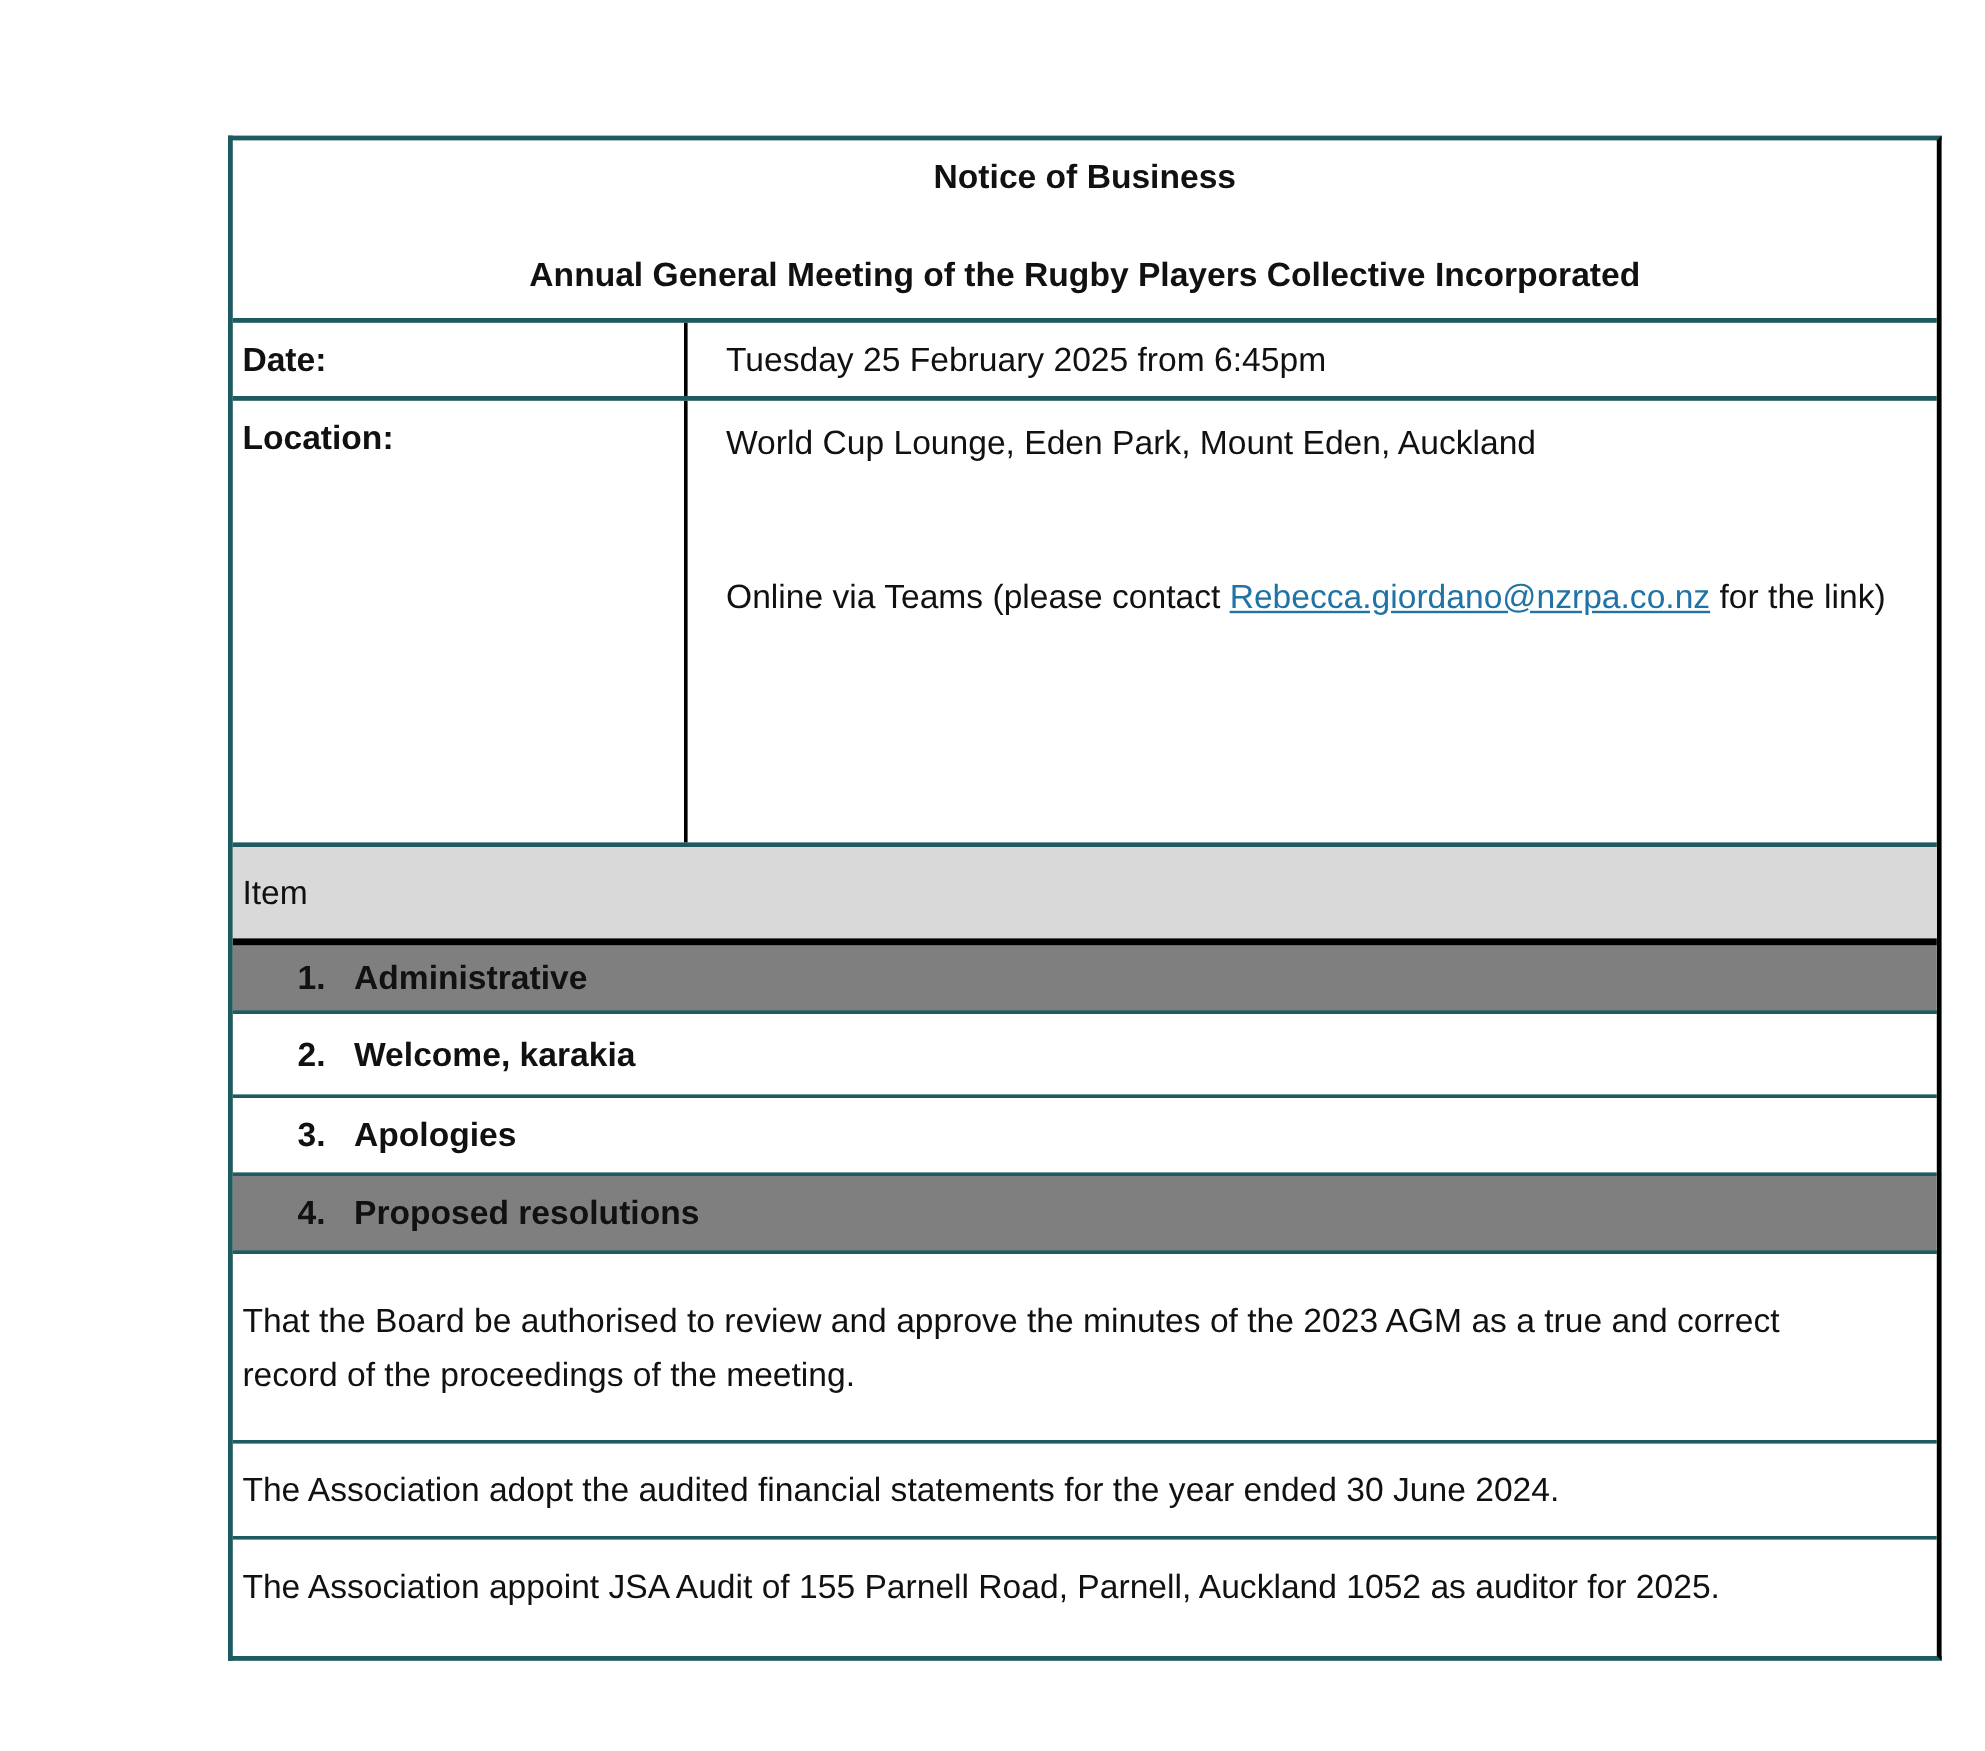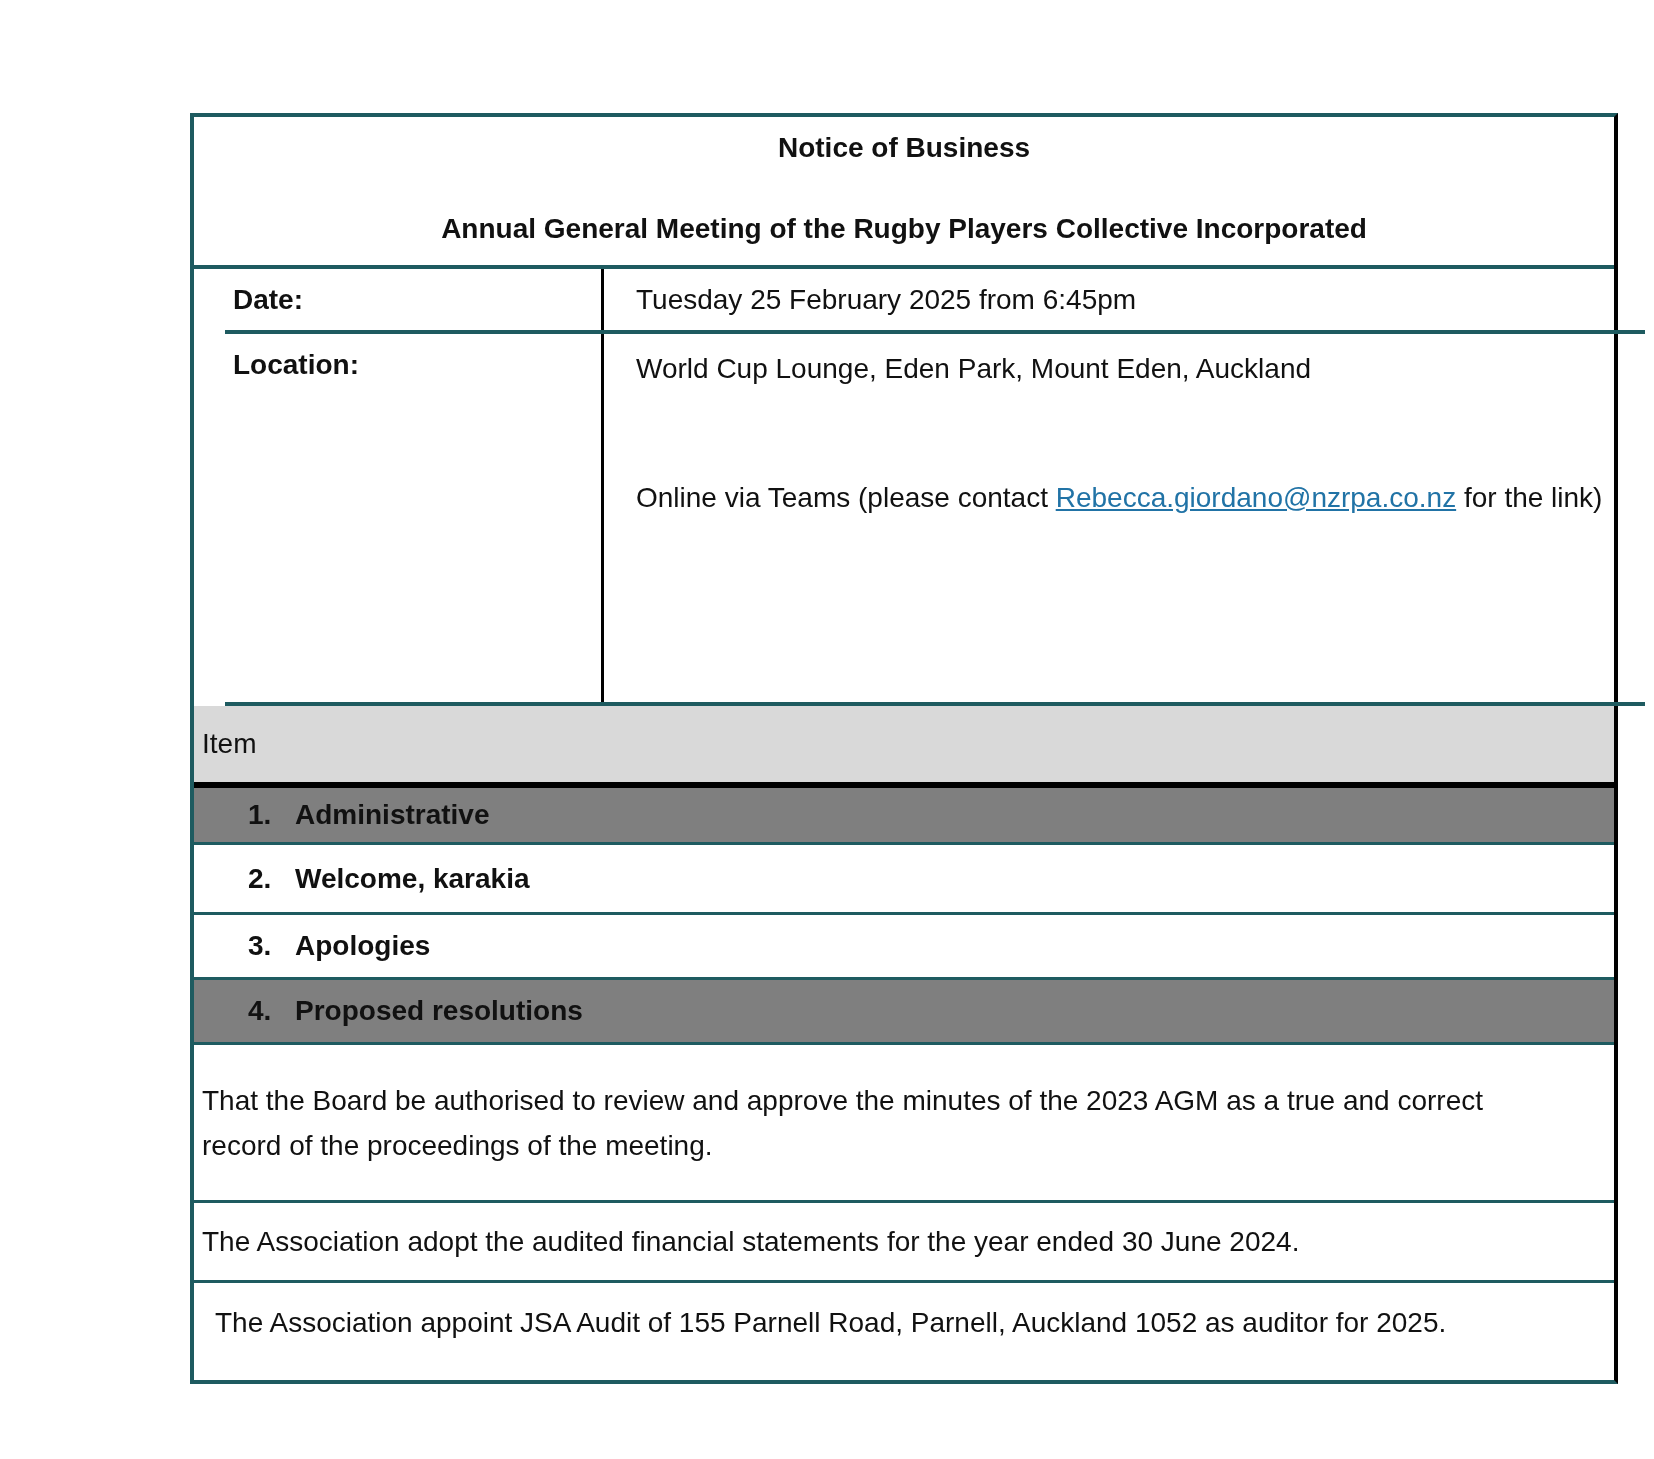--- a/index.html
+++ b/index.html
@@ -33,21 +33,21 @@
     height:152px;
     border-bottom:4px solid var(--teal);
     display:flex; flex-direction:column; align-items:center;
     padding-top:17px;
     text-align:center;
   }
   .doc-title{ font-weight:bold; font-size:28px; line-height:28px; }
   .doc-subtitle{ font-weight:bold; font-size:28px; line-height:28px; margin-top:53px; }
 
   
-  .split-row{ display:flex; border-bottom:4px solid var(--teal);margin-left:31px; }
+  .split-row{ display:flex; border-bottom:4px solid var(--teal); }
   .label-cell{
     width:379px; flex:0 0 379px;
     border-right:3px solid #000000;
     padding-left:8px; padding-right:8px;
     font-weight:bold; font-size:28px;
   }
   .value-cell{ flex:1 1 auto; padding-left:32px; padding-right:16px; font-size:28px; }
 
   .date-row{ height:65px; align-items:stretch; }
   .date-row .label-cell, .date-row .value-cell{ display:flex; align-items:center; }
@@ -88,21 +88,21 @@
   
   .res-row{
     display:flex; align-items:center;
     border-bottom:3px solid var(--teal);
     padding-left:8px; padding-right:14px;
     font-size:28px; line-height:45px;
   }
   .res-row .res-text{ max-width:1310px; }
   .res-1{ height:158px; }
   .res-2{ height:80px; }
-  .res-3{ height:78px; border-bottom:none;margin-left:13px; }
+  .res-3{ height:78px; border-bottom:none; }
 </style>
 </head>
 <body>
 
 <div class="canvas">
   <div class="notice-table">
 
     <div class="row header-row">
       <div class="doc-title">Notice of Business</div>
       <div class="doc-subtitle">Annual General Meeting of the Rugby Players Collective Incorporated</div>

